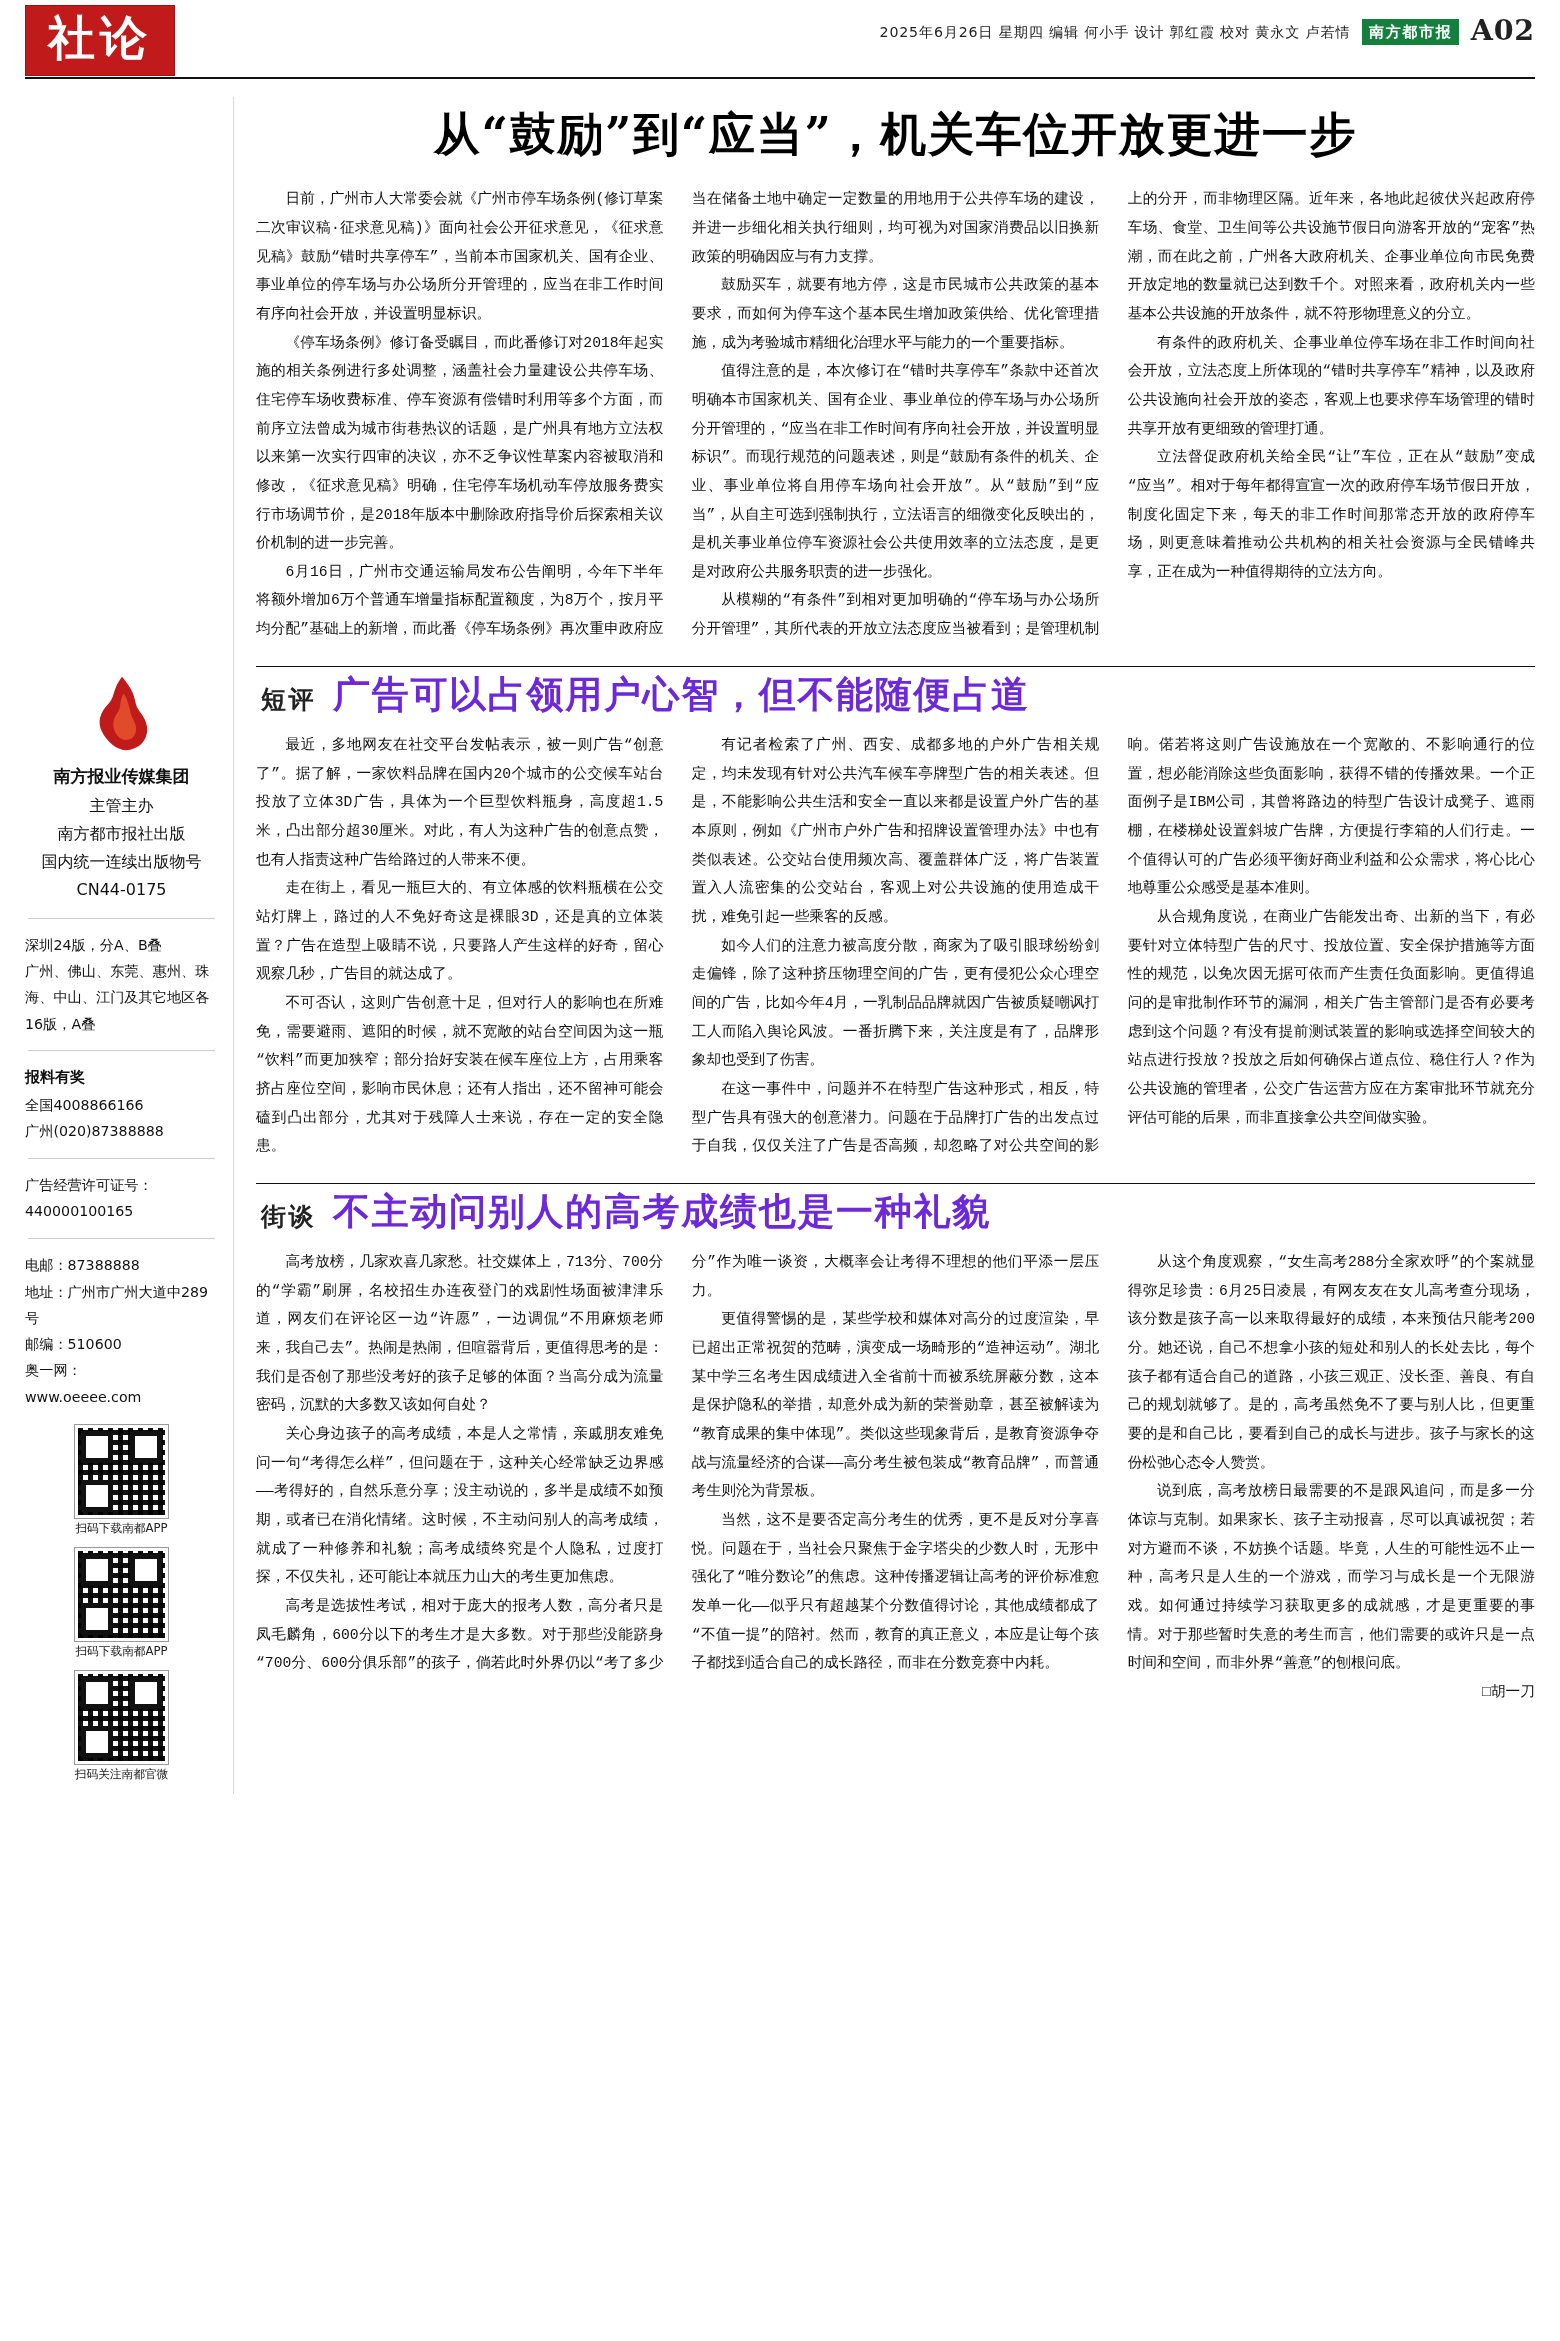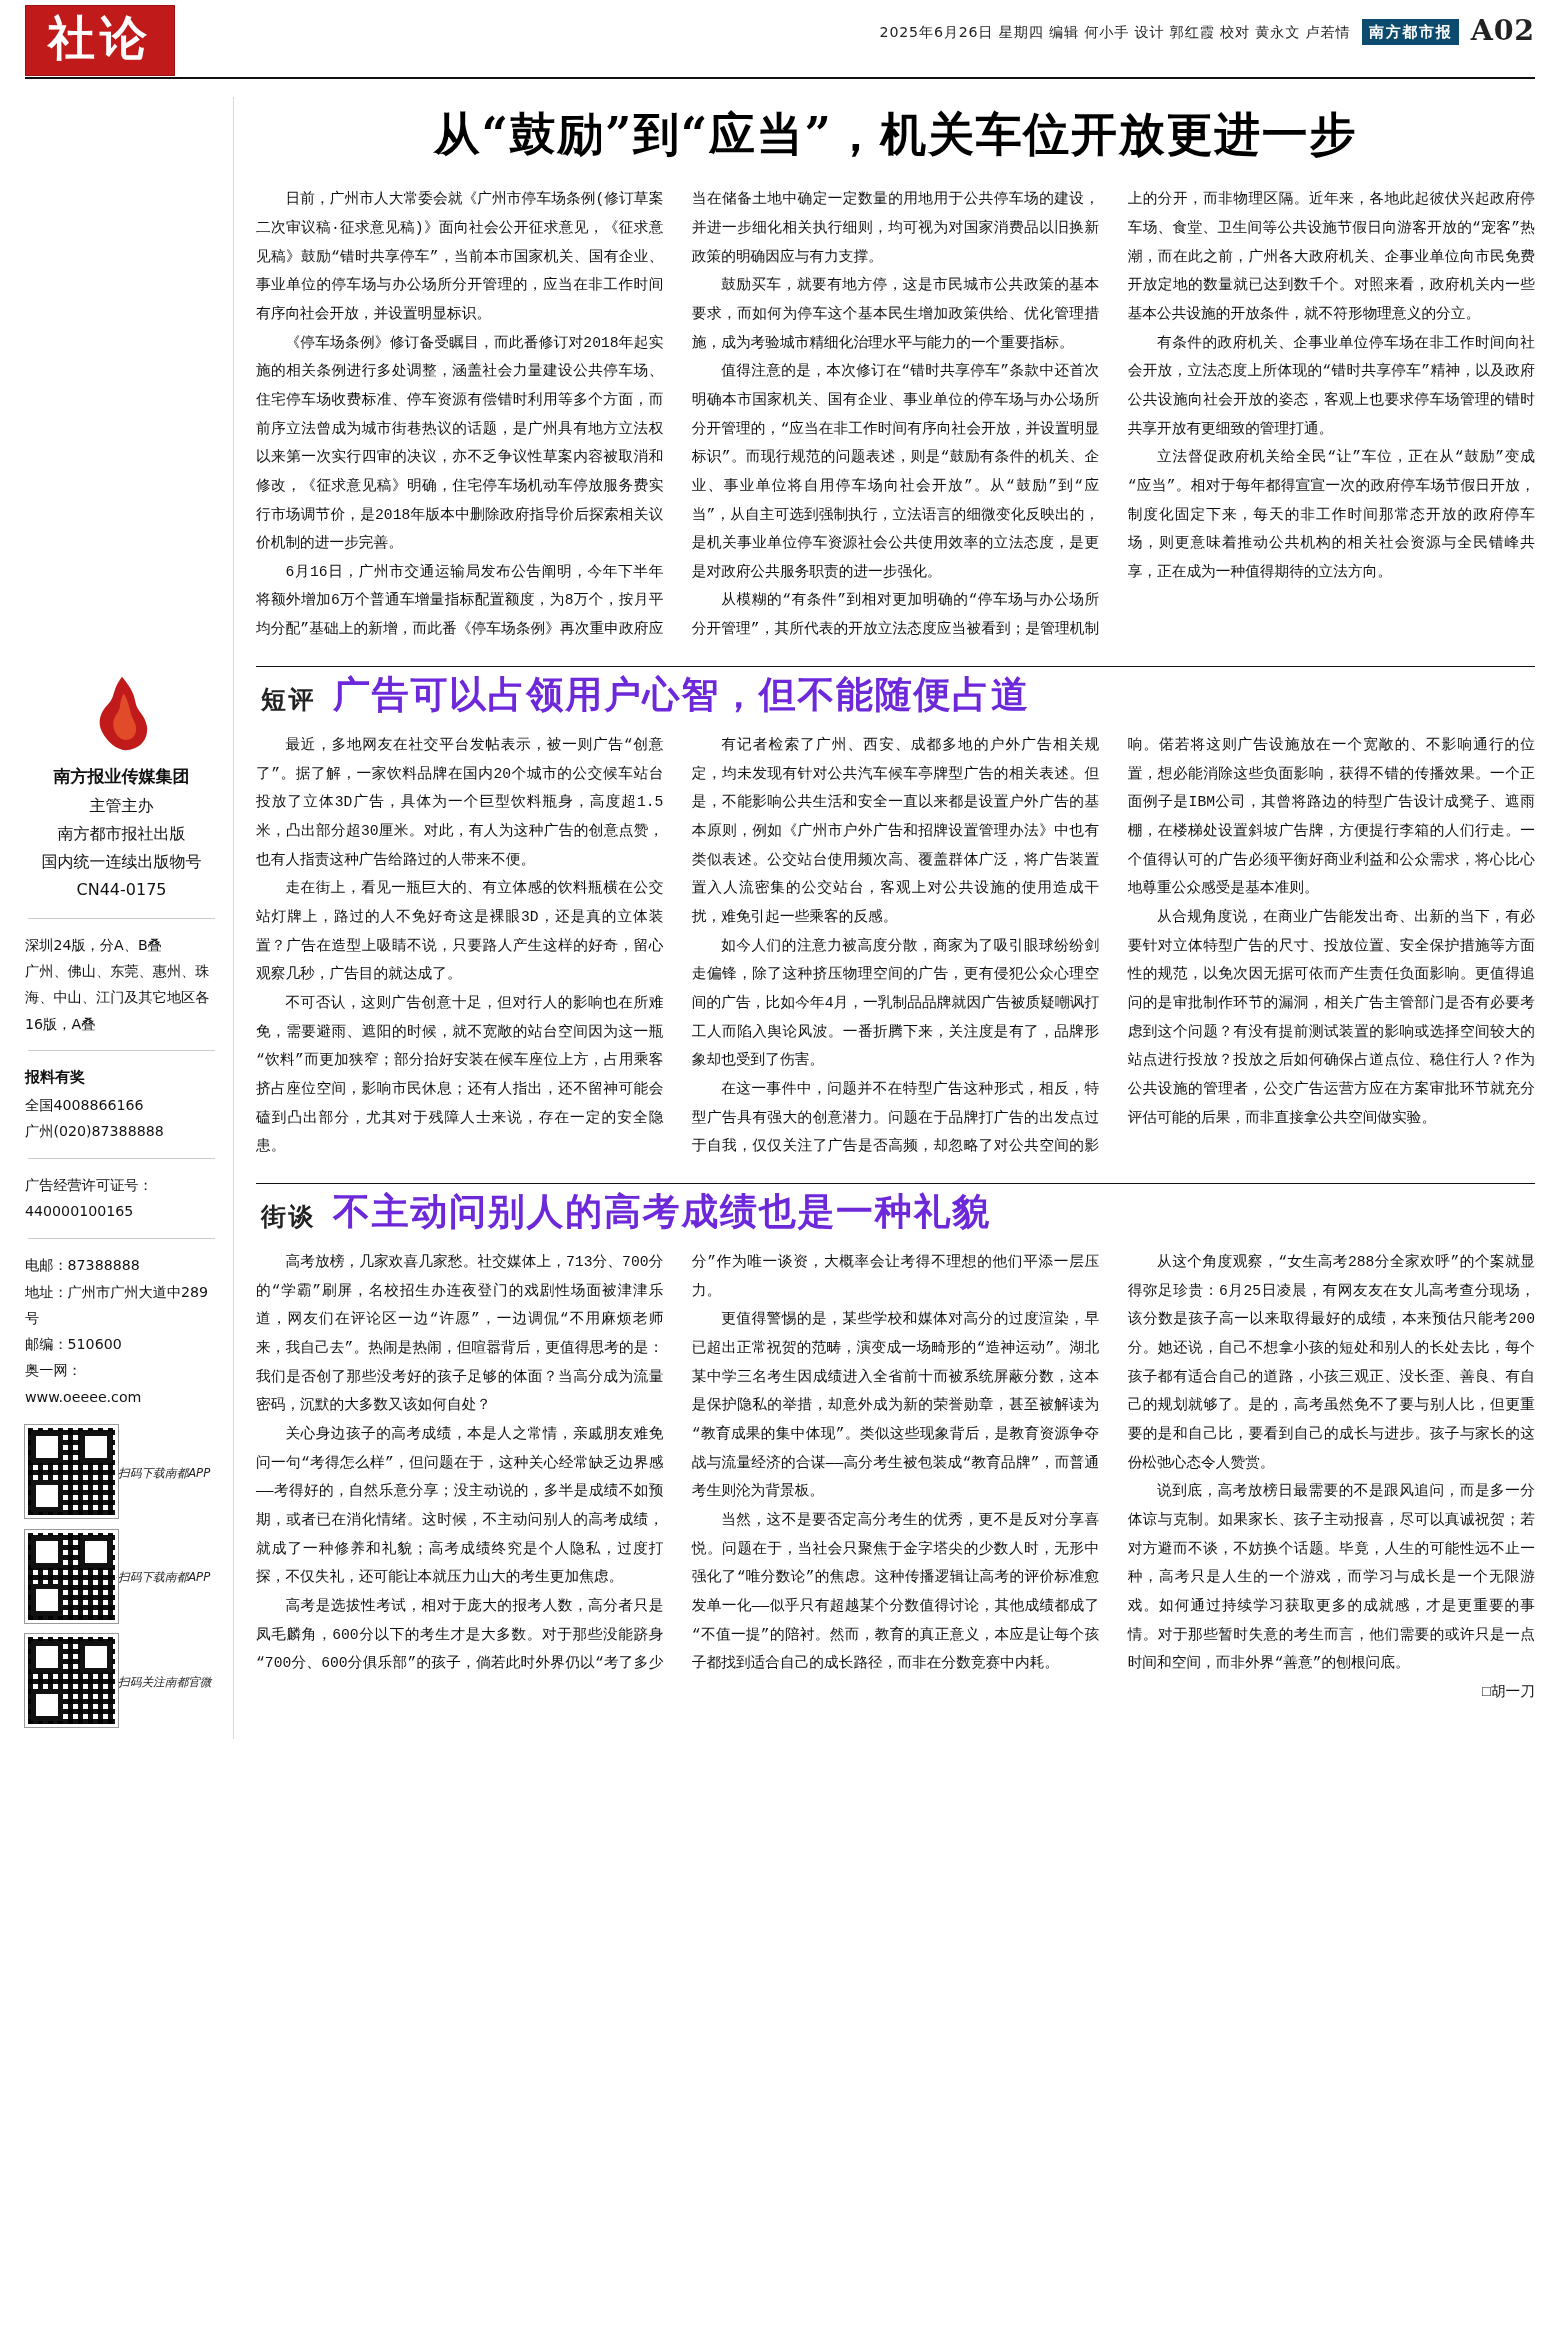--- a/index.html
+++ b/index.html
@@ -42,21 +42,21 @@
     margin-left:auto;
     display:flex;
     align-items:center;
     gap:11.7px;
     padding-top:18.4px;
     font-size:14.2px;
     color:#222;
   }
   .masthead-meta { letter-spacing:0.8px; white-space:nowrap; }
   .paper-logo {
-    background:#0c4a6e; color:#fff;
+    background:#15803d; color:#fff;
     font-weight:bold; font-size:15px;
     padding:3.4px 6.7px; letter-spacing:1.7px;
     white-space:nowrap;
   }
   .page-no {
     font-family:"DejaVu Serif", serif;
     font-weight:bold; font-size:28.5px;
     letter-spacing:0.8px;
     line-height:.9;
     padding-bottom:1.7px;
@@ -101,21 +101,21 @@
   .rail-org .big { font-size:17px; font-weight:bold; }
   .rail-sep { height:0.8px; background:#cdcdcd; margin:13.4px 3.4px; }
   .rail-block {
     font-size:14.2px;
     line-height:1.85;
     color:#111;
     margin-bottom:11.7px;
   }
   .rail-block .hd { font-weight:bold; font-size:15px; }
   .qr-wrap { margin-top:15px; }
-  .qr-item { display:flex; flex-direction:row; align-items:center; margin-bottom:11.7px;font-style:italic; }
+  .qr-item { display:flex; flex-direction:column; align-items:center; margin-bottom:11.7px; }
   .qr-box {
     width:87px; height:87px;
     background:
       repeating-linear-gradient(90deg,#111 0 5px,#fff 5px 10px),
       repeating-linear-gradient(0deg,#111 0 5px,#fff 5px 10px);
     background-blend-mode:multiply;
     border:3.4px solid #fff;
     outline:0.8px solid #999;
     position:relative;
   }

